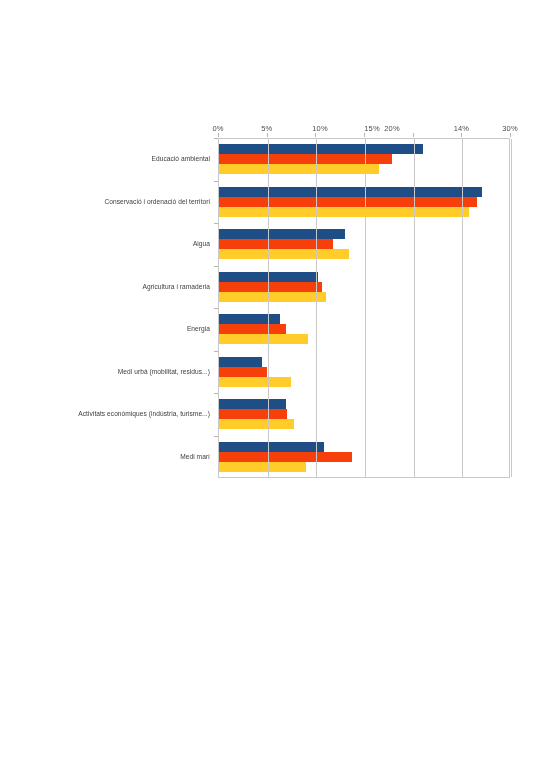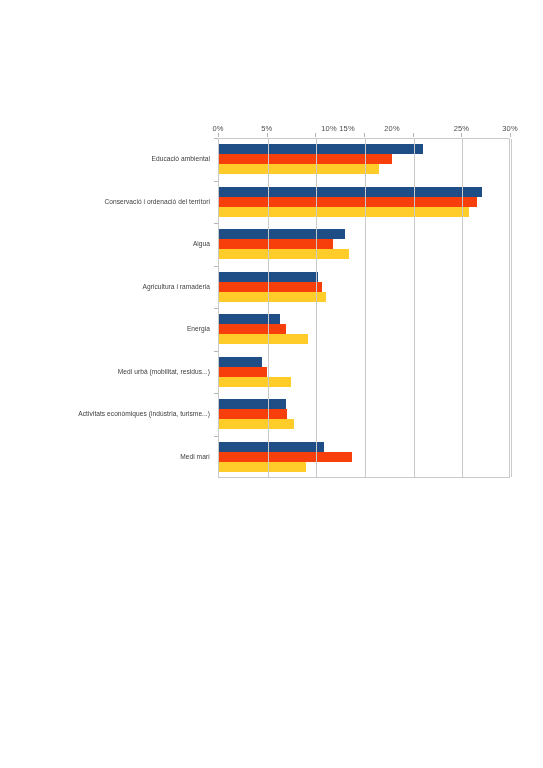--- a/index.html
+++ b/index.html
@@ -96,27 +96,27 @@
       <div class="gridline" style="left: 243.333px;"></div>
       <div class="gridline" style="left: 292px;"></div>
     </div>
 
   <div id="dynamic-layer">
       <div class="tick-mark" style="left: 218px; top: 133px;"></div>
       <div class="axis-label" style="left: 218px;">0%</div>
       <div class="tick-mark" style="left: 266.667px; top: 133px;"></div>
       <div class="axis-label" style="left: 266.667px;">5%</div>
       <div class="tick-mark" style="left: 315.333px; top: 133px;"></div>
-      <div class="axis-label" style="left: 329px;">10%</div>
+      <div class="axis-label" style="left: 320px;">10%</div>
       <div class="tick-mark" style="left: 364px; top: 133px;"></div>
-      <div class="axis-label" style="left: 347px;">15%</div>
+      <div class="axis-label" style="left: 372px;">15%</div>
       <div class="tick-mark" style="left: 412.667px; top: 133px;"></div>
       <div class="axis-label" style="left: 392px;">20%</div>
       <div class="tick-mark" style="left: 461.333px; top: 133px;"></div>
-      <div class="axis-label" style="left: 461.333px;">25%</div>
+      <div class="axis-label" style="left: 461.333px;">14%</div>
       <div class="tick-mark" style="left: 510px; top: 133px;"></div>
       <div class="axis-label" style="left: 510px;">30%</div>
       <div class="cat-tick" style="top: 138px;"></div>
       <div class="cat-label" style="right: 333px; top: 155.25px;">Educació ambiental</div>
       <div class="bar" style="left: 218px; top: 144.25px; width: 205.373px; background: rgb(31, 78, 135);"></div>
       <div class="bar" style="left: 218px; top: 154.25px; width: 174.227px; background: rgb(247, 63, 11);"></div>
       <div class="bar" style="left: 218px; top: 164.25px; width: 160.6px; background: rgb(255, 204, 41);"></div>
       <div class="cat-tick" style="top: 181px;"></div>
       <div class="cat-label" style="right: 333px; top: 197.75px;">Conservació i ordenació del territori</div>
       <div class="bar" style="left: 218px; top: 186.75px; width: 263.773px; background: rgb(31, 78, 135);"></div>

